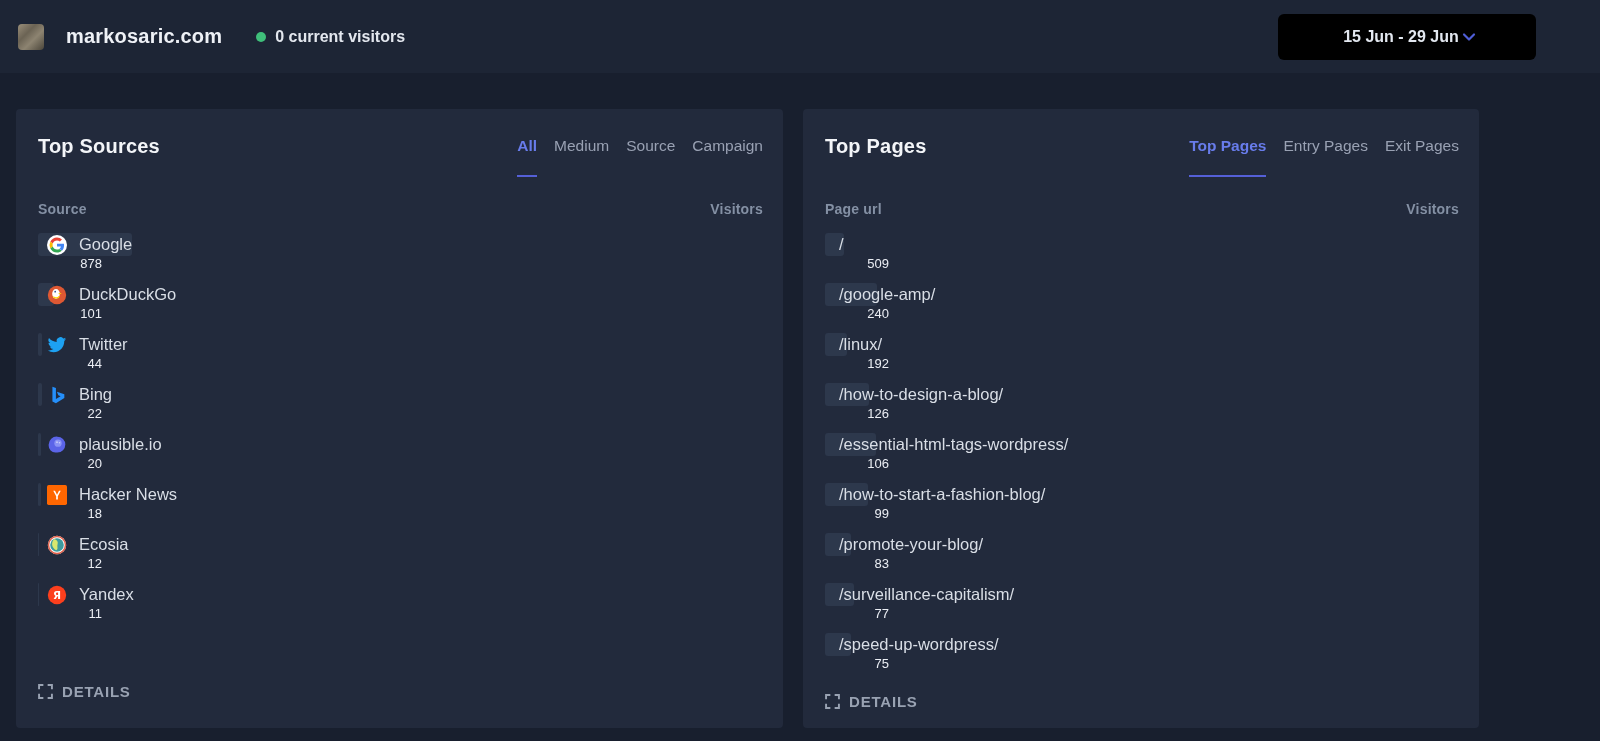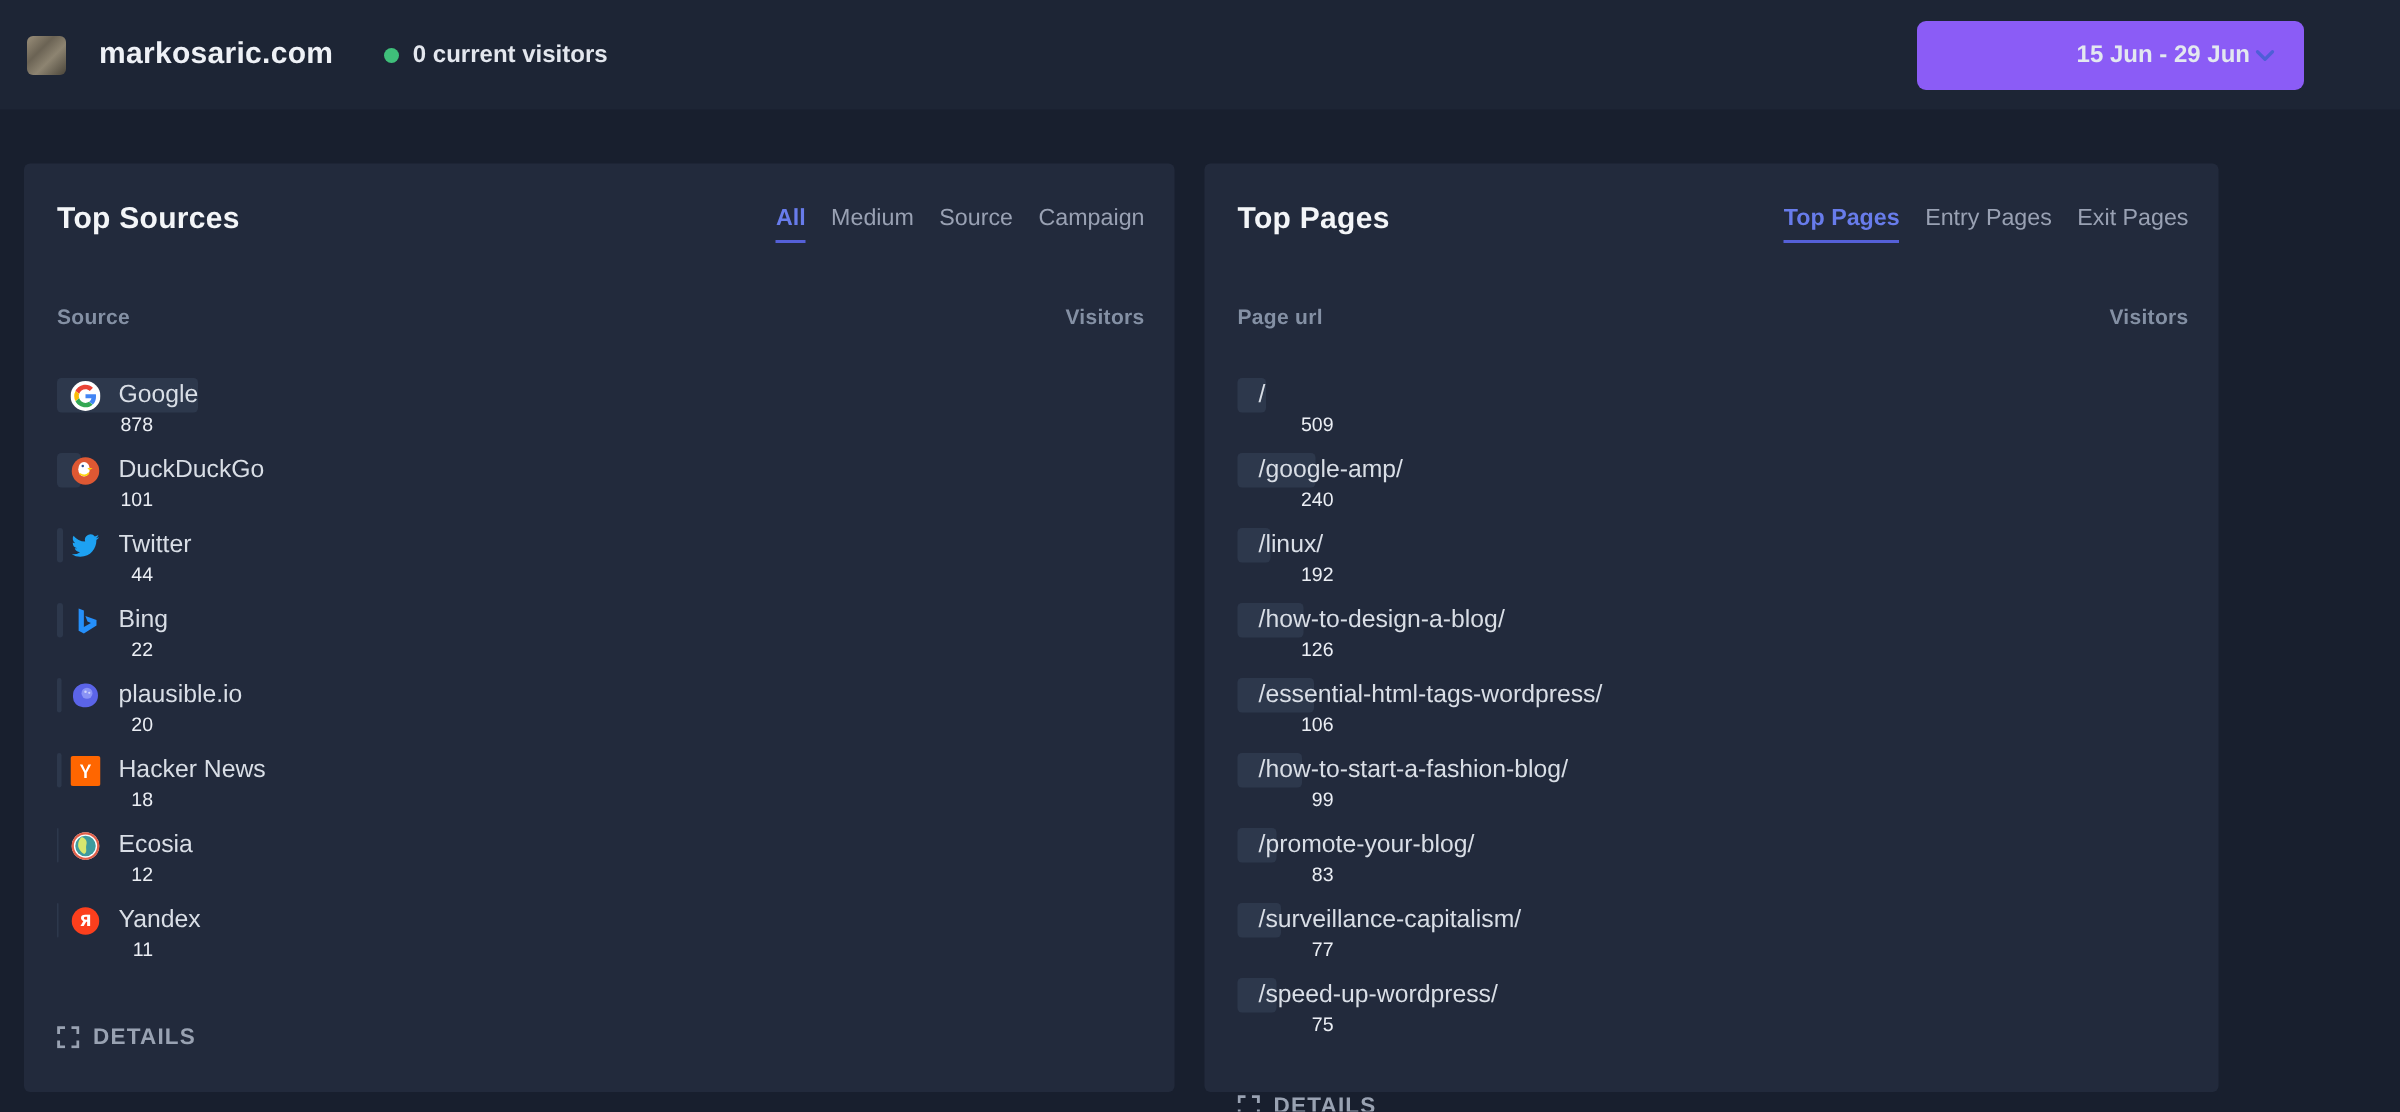--- a/index.html
+++ b/index.html
@@ -20,41 +20,41 @@
   .site-favicon {
     width:26px; height:26px; border-radius:4px; flex:none;
     background:linear-gradient(135deg,#9a8f7a 0%,#6b6354 35%,#8d8471 60%,#4a453a 100%);
   }
   .site-name { font-size:20px; font-weight:700; color:#eef1f6; margin-left:22px; letter-spacing:.2px; }
   .live { display:flex; align-items:center; margin-left:34px; gap:9px; }
   .live-dot { width:10px; height:10px; border-radius:50%; background:#3fbf7a; }
   .live-text { font-size:16px; font-weight:700; color:#e3e7ee; }
   .spacer { flex:1; }
   .date-picker {
-    width:258px; height:46px; background:#8b5cf6; border-radius:6px;
-    display:flex; align-items:center; justify-content:flex-end;
+    width:258px; height:46px; background:#000000; border-radius:6px;
+    display:flex; align-items:center; justify-content:center;
     padding:0 16px 0 24px; cursor:pointer;
   }
   .date-text { font-size:16px; font-weight:600; color:#e3e8f0; }
   .chevron-down { flex:none; display:block; }
 
   
   .content { padding:36px 0 0 16px; display:flex; gap:20px; }
   .card {
     background:#222a3c; border-radius:4px; height:619px;
     padding:26px 20px 16px 22px;
-    display:flex; flex-direction:column;gap:17px;
+    display:flex; flex-direction:column;
   }
   .card.sources { width:767px; }
   .card.pages   { width:676px; }
 
   .panel-head { display:flex; justify-content:space-between; align-items:flex-start; }
   .panel-title { font-size:20px; font-weight:700; color:#f3f5f8; letter-spacing:.2px; }
   .tabs { display:flex; gap:17px; font-size:15.5px; color:#99a1b3; margin-top:2px; }
-  .tab { cursor:pointer; padding-bottom:5px; border-bottom:2px solid transparent; white-space:nowrap; }
+  .tab { cursor:pointer; padding-bottom:20px; border-bottom:2px solid transparent; white-space:nowrap; }
   .tab.active { color:#687ceb; border-bottom-color:#5560d8; font-weight:600; }
 
   .cols {
     display:flex; justify-content:space-between;
     margin-top:24px; margin-bottom:16px;
     color:#8490a4; font-size:14px; font-weight:700; letter-spacing:.2px;
   }
 
   .rows { flex:none; }
   .row { display:flex; align-items:flex-start; height:38px; margin-bottom:12px;flex-direction:column; }

